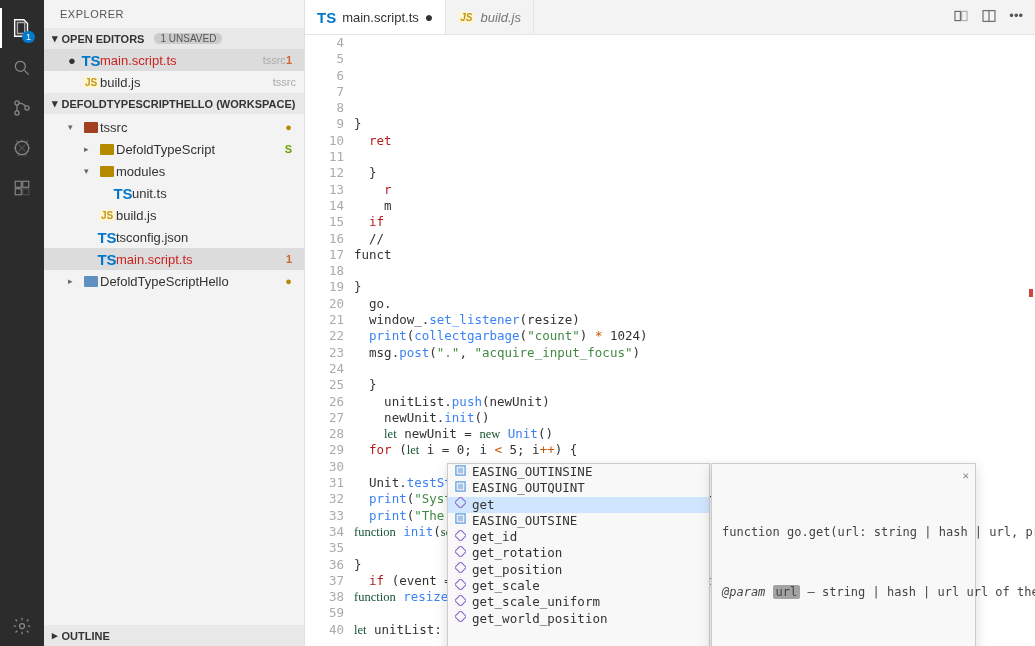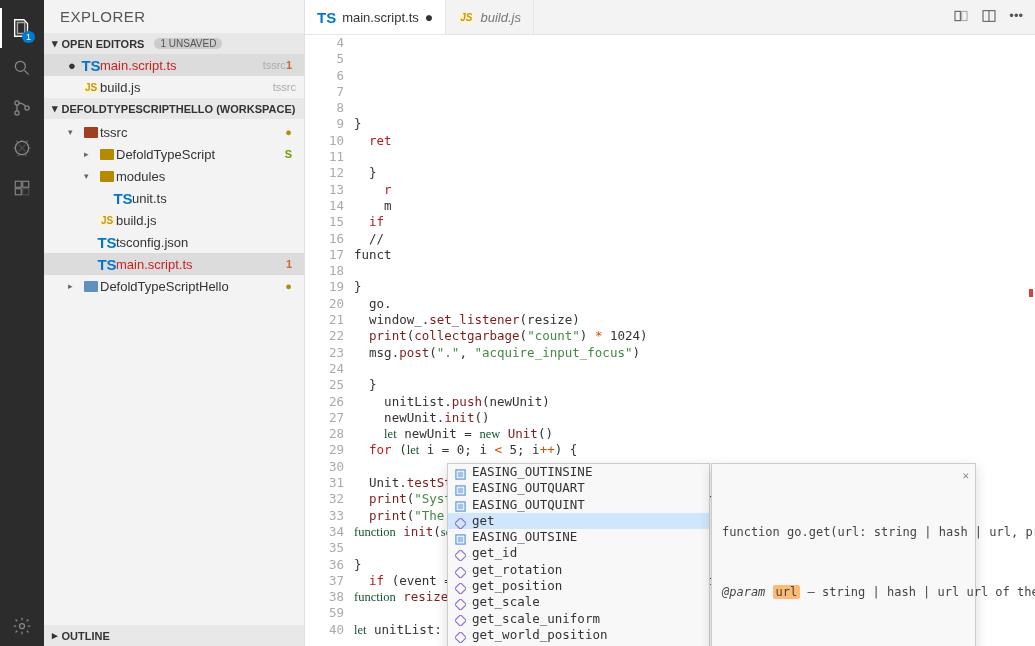--- a/index.html
+++ b/index.html
@@ -59,21 +59,21 @@
 .activity-spacer { flex: 1; }
 .sidebar {
   width: 261px;
   background: #f3f3f3;
   display: flex;
   flex-direction: column;
   border-right: 1px solid #e0e0e0;
 }
 .sidebar-title {
   padding: 8px 16px;
-  font-size: 15px;
+  font-size: 11px;
   color: #555;
   letter-spacing: 0.5px;
 }
 .section-header {
   padding: 4px 8px;
   font-size: 11px;
   font-weight: 600;
   color: #333;
   background: #e8e8e8;
   cursor: pointer;
@@ -171,38 +171,38 @@
 .code {
   flex: 1;
   color: #333;
   white-space: pre;
   position: relative;
 }
 .line { height: 16.3px; }
 .k { color: #b91c1c; }
 .kb { color: #14532d; font-family: Liberation Serif, serif; }
 .s { color: #448844; }
-.fn { color: #7f1d1d; }
+.fn { color: #3b82f6; }
 .op { color: #cc5500; }
 .autocomplete {
   position: absolute;
   left: 93px;
   top: 428px;
   width: 263px;
   height: 195px;
   background: #f8f8f8;
   border: 1px solid #ccc;
   box-shadow: 0 4px 12px rgba(0,0,0,0.15);
   overflow: hidden;
   font-family: "SF Mono", Menlo, Consolas, monospace;
   font-size: 12.5px;
 }
 .ac-item {
   display: flex;
-  align-items: flex-end;
+  align-items: flex-start;
   gap: 6px;
   padding: 0 6px;
   height: 16.3px;
 }
 .ac-item.sel { background: #d0e6ff; }
 .ac-icon { width: 12px; height: 12px; display: flex; align-items:center; justify-content:center; font-size:10px; }
 .doc-popup {
   position: absolute;
   left: 357px;
   top: 428px;
@@ -210,21 +210,21 @@
   background: #f8f8f8;
   border: 1px solid #ccc;
   box-shadow: 0 4px 12px rgba(0,0,0,0.15);
   padding: 8px 10px;
   font-size: 12px;
   line-height: 1.45;
   color: #444;
 }
 .doc-popup .sig { font-family: "SF Mono", Menlo, monospace; margin-bottom: 8px; }
 .doc-popup .close { position: absolute; top: 4px; right: 6px; color: #888; cursor: pointer; font-size: 11px; }
-.doc-popup code { font-family: "SF Mono", Menlo, monospace; background: #fdba74; padding: 0 3px; border-radius: 2px; }
+.doc-popup code { font-family: "SF Mono", Menlo, monospace; background: #a3a3a3; padding: 0 3px; border-radius: 2px; }
 .doc-popup p { margin-bottom: 8px; }
 .minimap-marker { position: absolute; right: 2px; top: 254px; width: 4px; height: 8px; background: #cc4444; }
 </style>
 </head>
 <body>
 
 <div class="activity-bar">
   <div class="activity-icon active">
     <svg width="22" height="22" viewBox="0 0 24 24" fill="none" stroke="currentColor" stroke-width="1.5">
         <path d="M4 3h10l4 4v14H4z"></path>
@@ -446,23 +446,20 @@
       
       
 
       
     <div class="autocomplete" id="autocomplete"><div class="ac-item"><span class="ac-icon"><svg width="11" height="11" viewBox="0 0 12 12">
                 <rect x="1" y="1" width="10" height="10" fill="none" stroke="#4a90d9" stroke-width="1.2"></rect>
                 <rect x="3" y="3" width="6" height="6" fill="#4a90d9" opacity="0.5"></rect>
               </svg></span><span>EASING_OUTINSINE</span></div><div class="ac-item"><span class="ac-icon"><svg width="11" height="11" viewBox="0 0 12 12">
                 <rect x="1" y="1" width="10" height="10" fill="none" stroke="#4a90d9" stroke-width="1.2"></rect>
                 <rect x="3" y="3" width="6" height="6" fill="#4a90d9" opacity="0.5"></rect>
-              </svg></span><span>EASING_OUTQUART</span></div><div class="ac-item"><span class="ac-icon"><svg width="11" height="11" viewBox="0 0 12 12">
-                <rect x="1" y="1" width="10" height="10" fill="none" stroke="#4a90d9" stroke-width="1.2"></rect>
-                <rect x="3" y="3" width="6" height="6" fill="#4a90d9" opacity="0.5"></rect>
               </svg></span><span>EASING_OUTQUINT</span></div><div class="ac-item sel"><span class="ac-icon"><svg width="11" height="11" viewBox="0 0 12 12">
                 <rect x="1.5" y="1.5" width="9" height="9" fill="none" stroke="#8866cc" stroke-width="1.2" transform="rotate(45 6 6)"></rect>
               </svg></span><span>get</span></div><div class="ac-item"><span class="ac-icon"><svg width="11" height="11" viewBox="0 0 12 12">
                 <rect x="1" y="1" width="10" height="10" fill="none" stroke="#4a90d9" stroke-width="1.2"></rect>
                 <rect x="3" y="3" width="6" height="6" fill="#4a90d9" opacity="0.5"></rect>
               </svg></span><span>EASING_OUTSINE</span></div><div class="ac-item"><span class="ac-icon"><svg width="11" height="11" viewBox="0 0 12 12">
                 <rect x="1.5" y="1.5" width="9" height="9" fill="none" stroke="#8866cc" stroke-width="1.2" transform="rotate(45 6 6)"></rect>
               </svg></span><span>get_id</span></div><div class="ac-item"><span class="ac-icon"><svg width="11" height="11" viewBox="0 0 12 12">
                 <rect x="1.5" y="1.5" width="9" height="9" fill="none" stroke="#8866cc" stroke-width="1.2" transform="rotate(45 6 6)"></rect>
               </svg></span><span>get_rotation</span></div><div class="ac-item"><span class="ac-icon"><svg width="11" height="11" viewBox="0 0 12 12">

